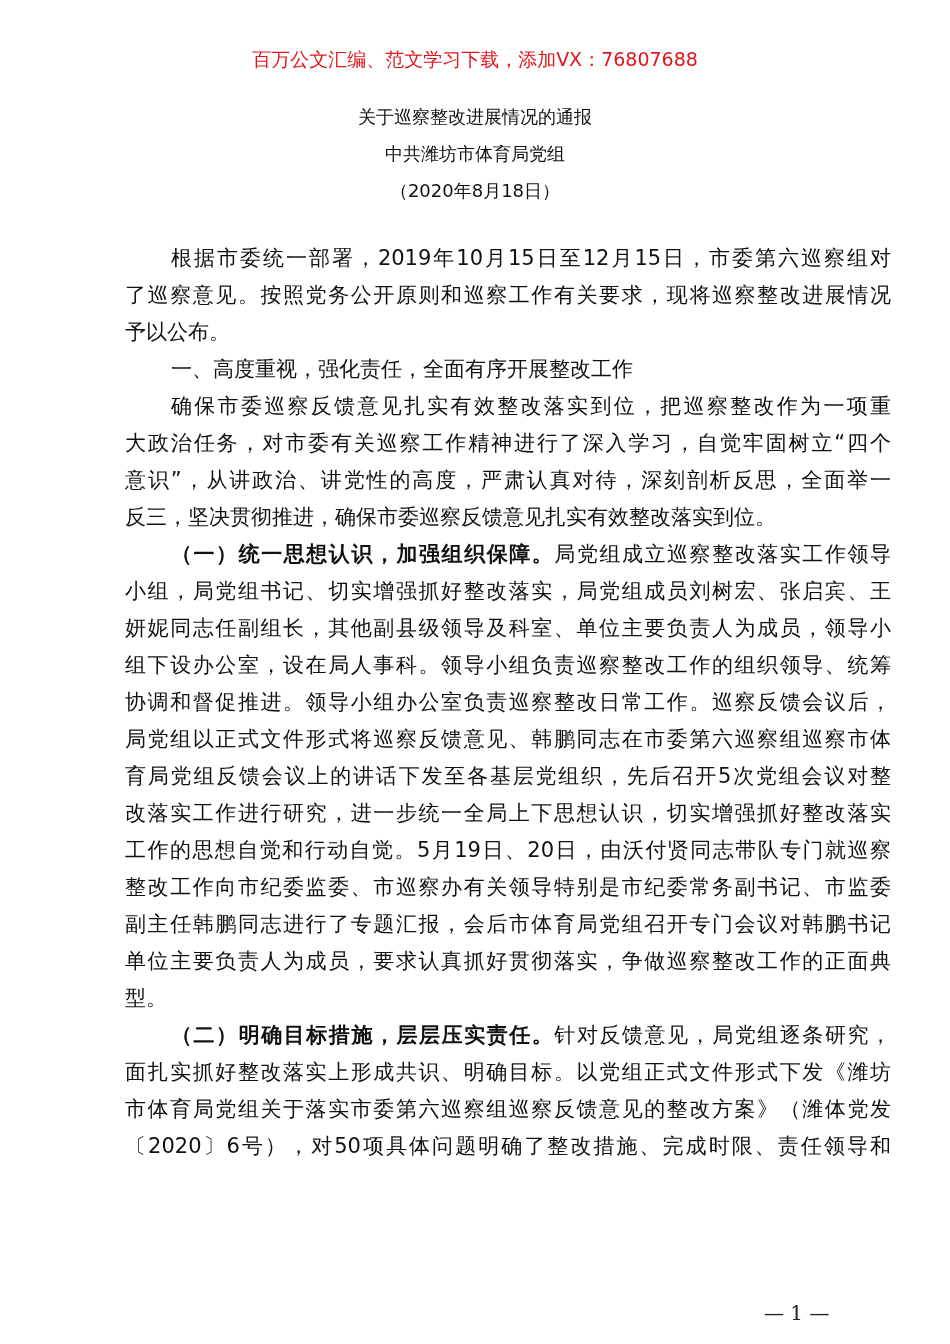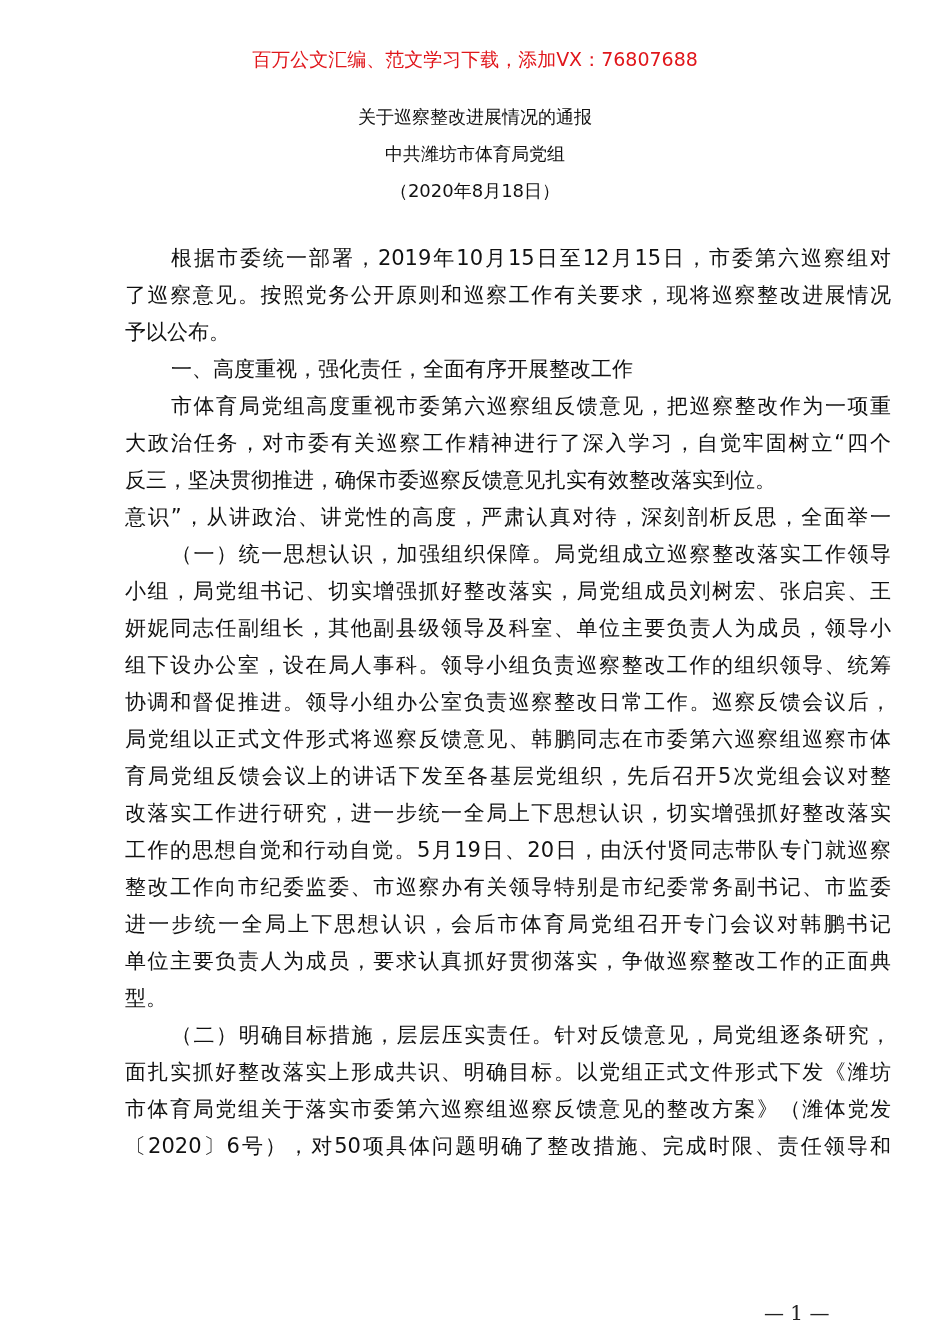--- a/index.html
+++ b/index.html
@@ -7,21 +7,21 @@
          font-family: "DejaVu Sans", "Liberation Sans", sans-serif; color: #111; }
   .watermark { position: absolute; top: 45px; left: 0; width: 950px; text-align: center;
                color: #e0161b; font-size: 19px; line-height: 28px; white-space: nowrap; }
   .title-block { position: absolute; top: 98px; left: 0; width: 950px; text-align: center; }
   .title-line { font-size: 18px; line-height: 37px; height: 37px; white-space: nowrap; }
   .body { position: absolute; top: 240px; left: 108px; width: 766px; margin-left: 17px; }
   .line { font-size: 21px; line-height: 37px; height: 37px; white-space: nowrap;
           text-align: justify; text-align-last: justify; letter-spacing: 0; }
   .line.indent { padding-left: 46px; }
   .line.last { text-align-last: left; }
-  .bold { font-weight: normal; }
+  .bold { font-weight: bold; }
   .page-num { position: absolute; top: 1299px; left: 764px; font-family: "DejaVu Serif", serif;
               font-size: 20px; line-height: 28px; color: #222; white-space: nowrap; }
 </style>
 </head>
 <body>
 
 <div class="watermark">百万公文汇编、范文学习下载，添加VX：76807688</div>
 
 <div class="title-block">
   <div class="title-line">关于巡察整改进展情况的通报</div>
@@ -30,36 +30,36 @@
 </div>
 
 <div class="body">
 
   <div class="line indent">根据市委统一部署，2019年10月15日至12月15日，市委第六巡察组对</div>
   <div class="line">了巡察意见。按照党务公开原则和巡察工作有关要求，现将巡察整改进展情况</div>
   <div class="line last">予以公布。</div>
 
   <div class="line indent last">一、高度重视，强化责任，全面有序开展整改工作</div>
 
-  <div class="line indent">市体育局党组高度重视市委第六巡察组反馈意见，把巡察整改作为一项重</div>
+  <div class="line indent">确保市委巡察反馈意见扎实有效整改落实到位，把巡察整改作为一项重</div>
   <div class="line">大政治任务，对市委有关巡察工作精神进行了深入学习，自觉牢固树立“四个</div>
+  <div class="line">意识”，从讲政治、讲党性的高度，严肃认真对待，深刻剖析反思，全面举一</div>
   <div class="line last">反三，坚决贯彻推进，确保市委巡察反馈意见扎实有效整改落实到位。</div>
-  <div class="line">意识”，从讲政治、讲党性的高度，严肃认真对待，深刻剖析反思，全面举一</div>
 
   <div class="line indent"><span class="bold">（一）统一思想认识，加强组织保障。</span><span>局党组成立巡察整改落实工作领导</span></div>
   <div class="line">小组，局党组书记、切实增强抓好整改落实，局党组成员刘树宏、张启宾、王</div>
   <div class="line">妍妮同志任副组长，其他副县级领导及科室、单位主要负责人为成员，领导小</div>
   <div class="line">组下设办公室，设在局人事科。领导小组负责巡察整改工作的组织领导、统筹</div>
   <div class="line">协调和督促推进。领导小组办公室负责巡察整改日常工作。巡察反馈会议后，</div>
   <div class="line">局党组以正式文件形式将巡察反馈意见、韩鹏同志在市委第六巡察组巡察市体</div>
   <div class="line">育局党组反馈会议上的讲话下发至各基层党组织，先后召开5次党组会议对整</div>
   <div class="line">改落实工作进行研究，进一步统一全局上下思想认识，切实增强抓好整改落实</div>
   <div class="line">工作的思想自觉和行动自觉。5月19日、20日，由沃付贤同志带队专门就巡察</div>
   <div class="line">整改工作向市纪委监委、市巡察办有关领导特别是市纪委常务副书记、市监委</div>
-  <div class="line">进一步统一全局上下思想认识，会后市体育局党组召开专门会议对韩鹏书记</div>
+  <div class="line">副主任韩鹏同志进行了专题汇报，会后市体育局党组召开专门会议对韩鹏书记</div>
   <div class="line">单位主要负责人为成员，要求认真抓好贯彻落实，争做巡察整改工作的正面典</div>
   <div class="line last">型。</div>
 
   <div class="line indent"><span class="bold">（二）明确目标措施，层层压实责任。</span><span>针对反馈意见，局党组逐条研究，</span></div>
   <div class="line">面扎实抓好整改落实上形成共识、明确目标。以党组正式文件形式下发《潍坊</div>
   <div class="line">市体育局党组关于落实市委第六巡察组巡察反馈意见的整改方案》（潍体党发</div>
   <div class="line">〔2020〕6号），对50项具体问题明确了整改措施、完成时限、责任领导和</div>
 </div>
 
 <div class="page-num">— 1 —</div>

